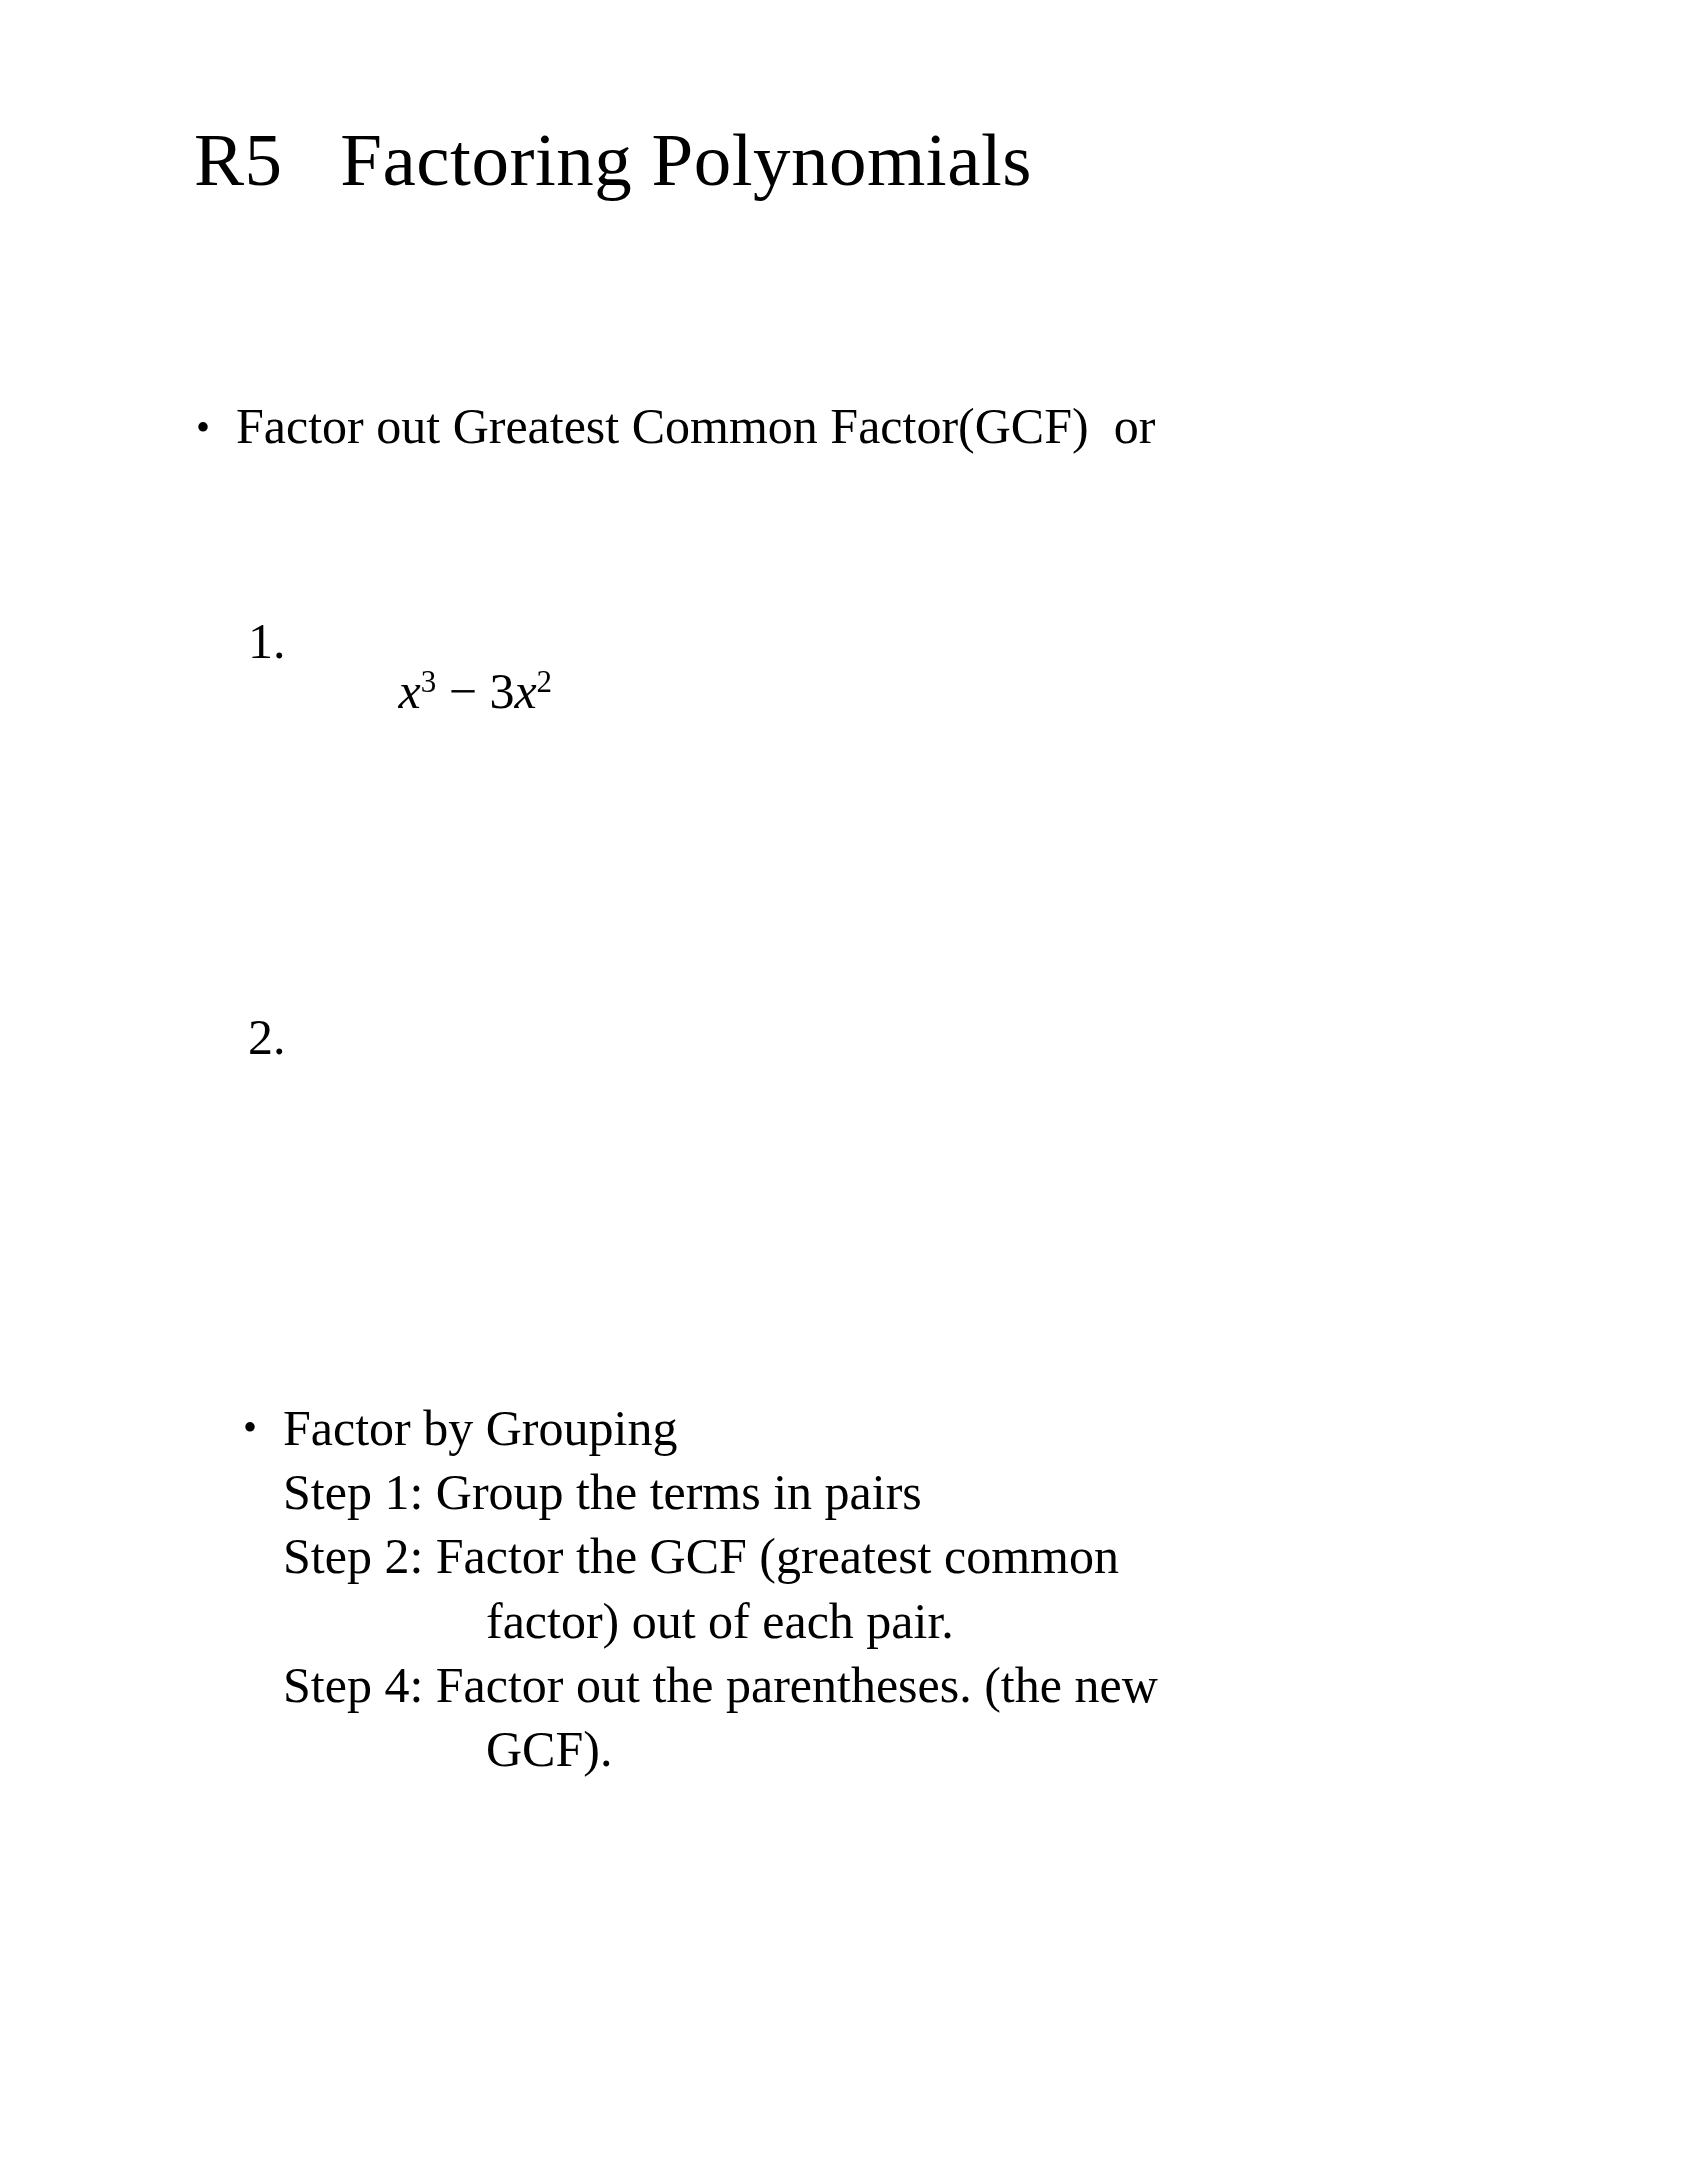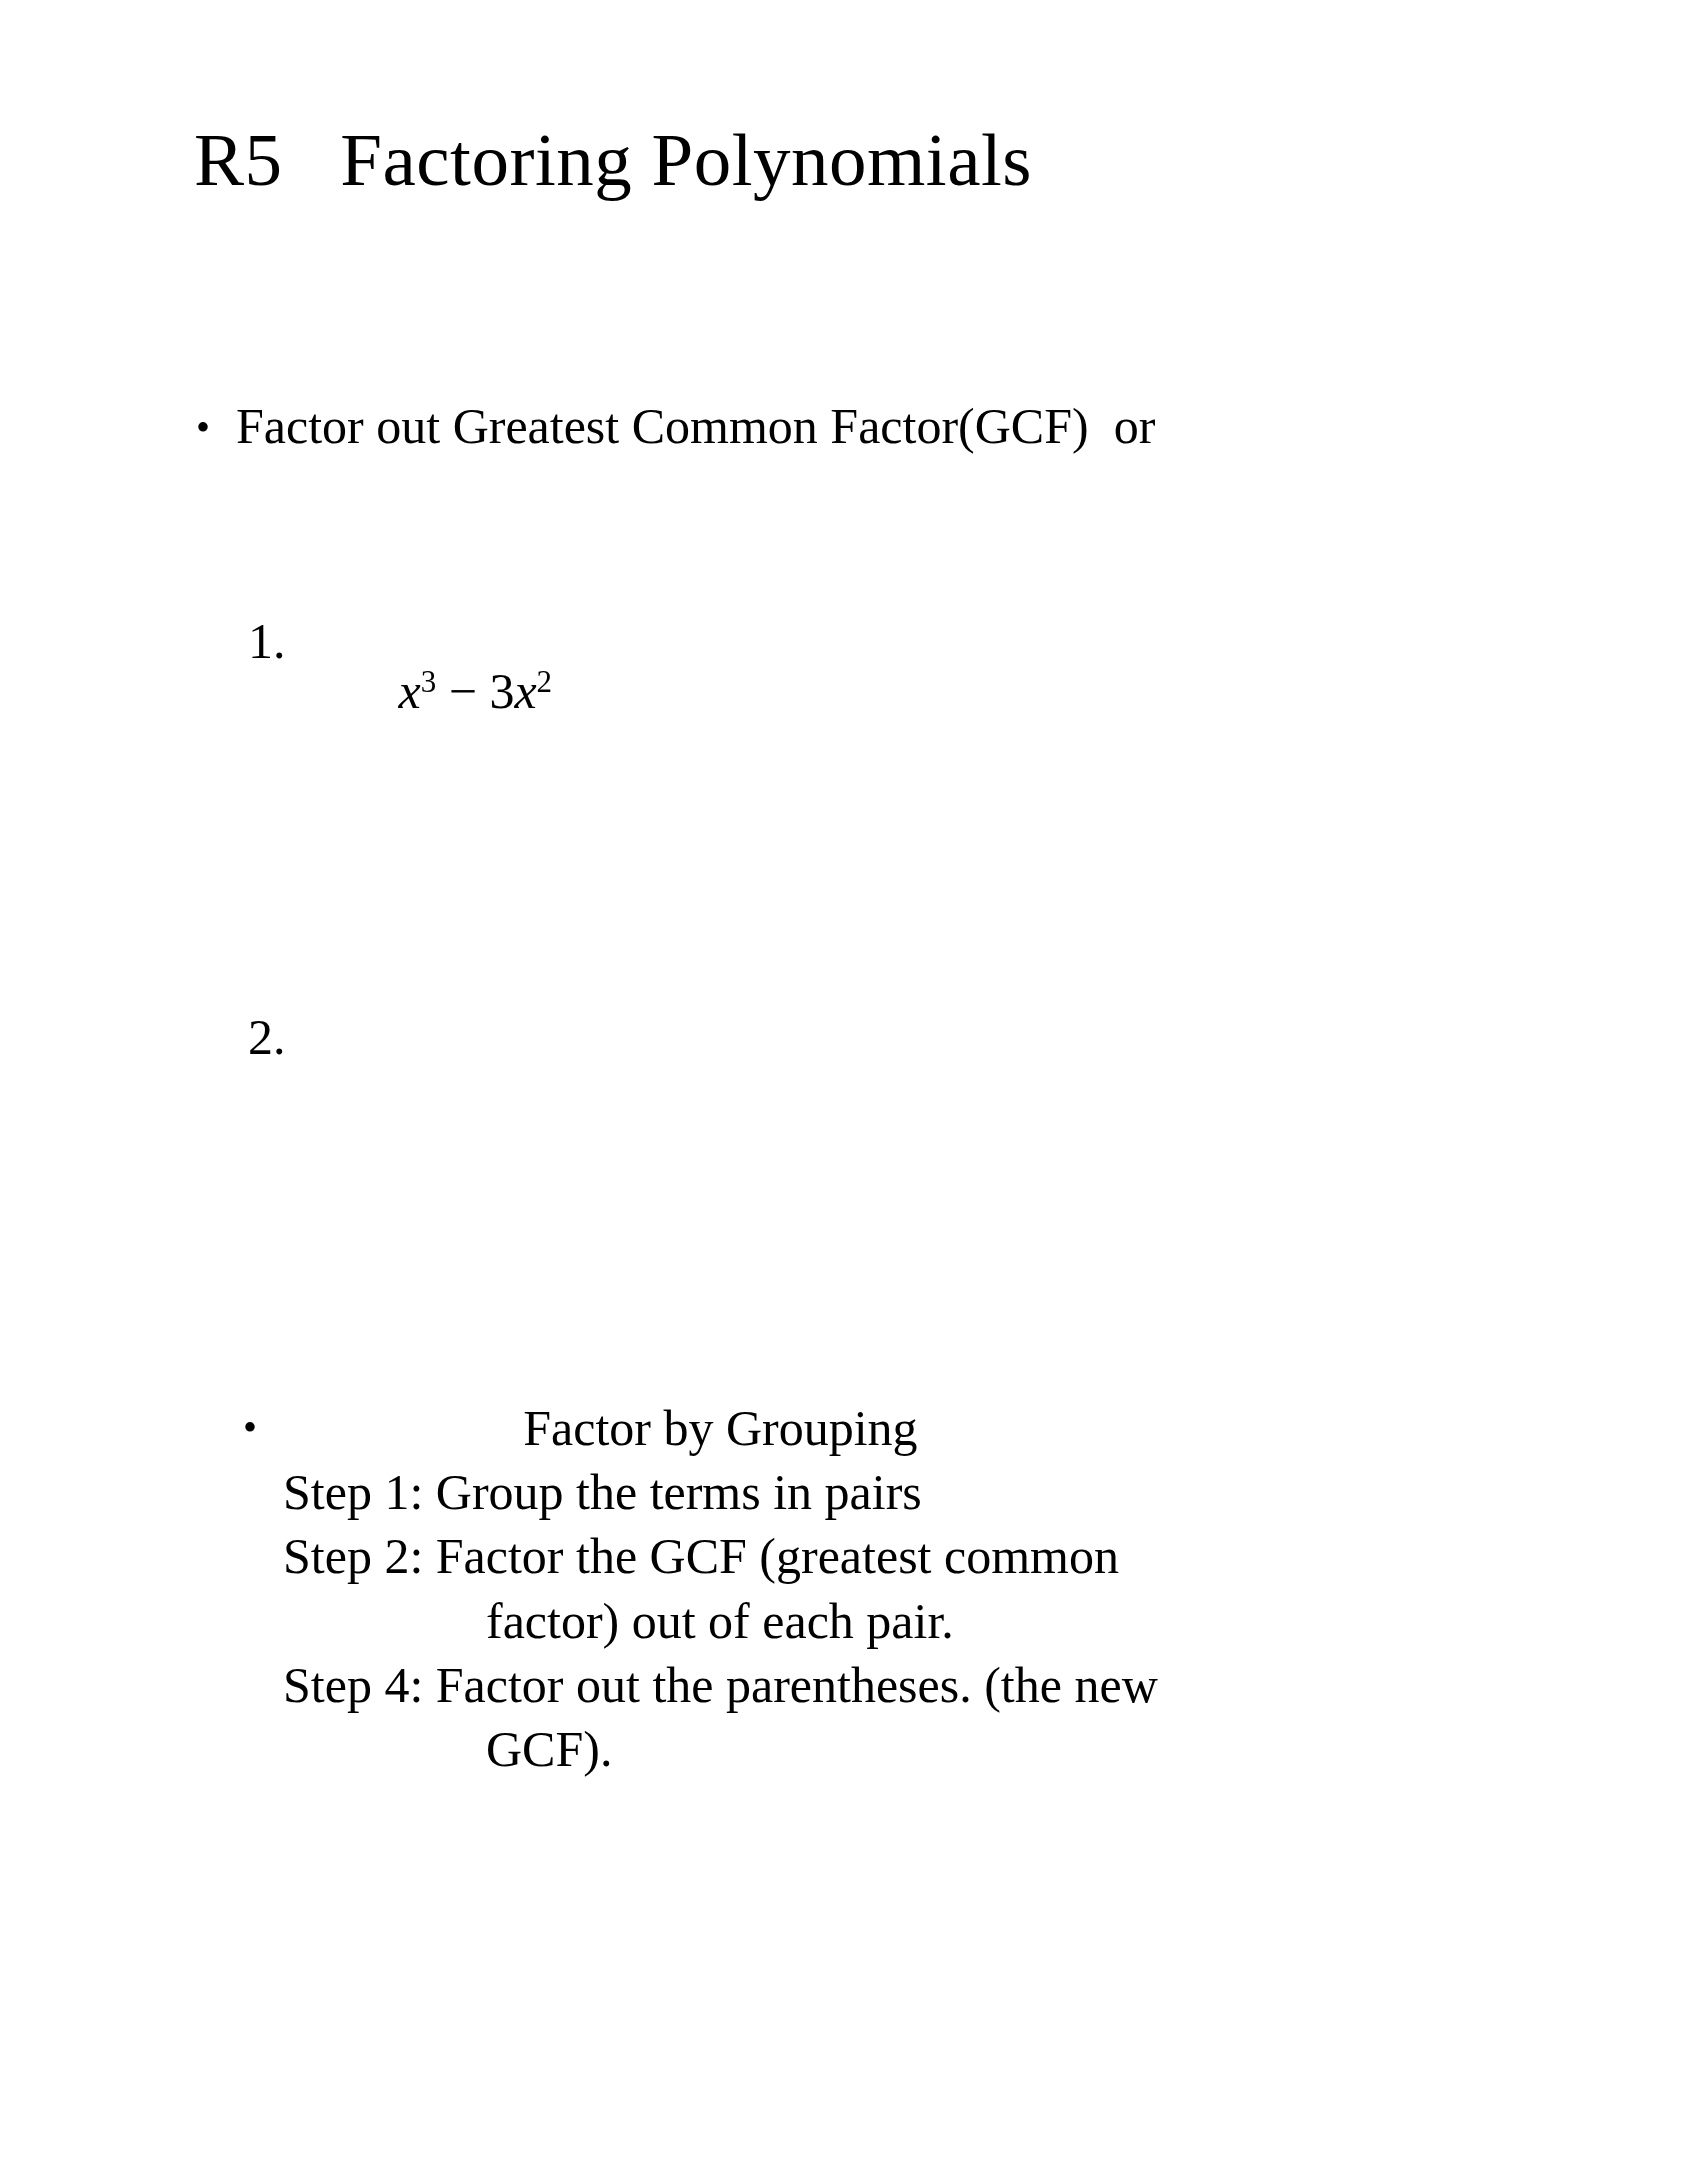--- a/index.html
+++ b/index.html
@@ -61,21 +61,20 @@
   .bullet-two {
     left: 243px;
     top: 1396px;
     width: 1287px;
   }
   .bullet-two .bullet-marker { padding-top: 12px; }
 
   .bullet-line {
     white-space: pre;
     display: block;
-    text-align: center;
   }
 
   
   .math-item {
     position: absolute;
     display: flex;
     align-items: baseline;
     font-size: 50px;
     line-height: 1.0;
     white-space: pre;

